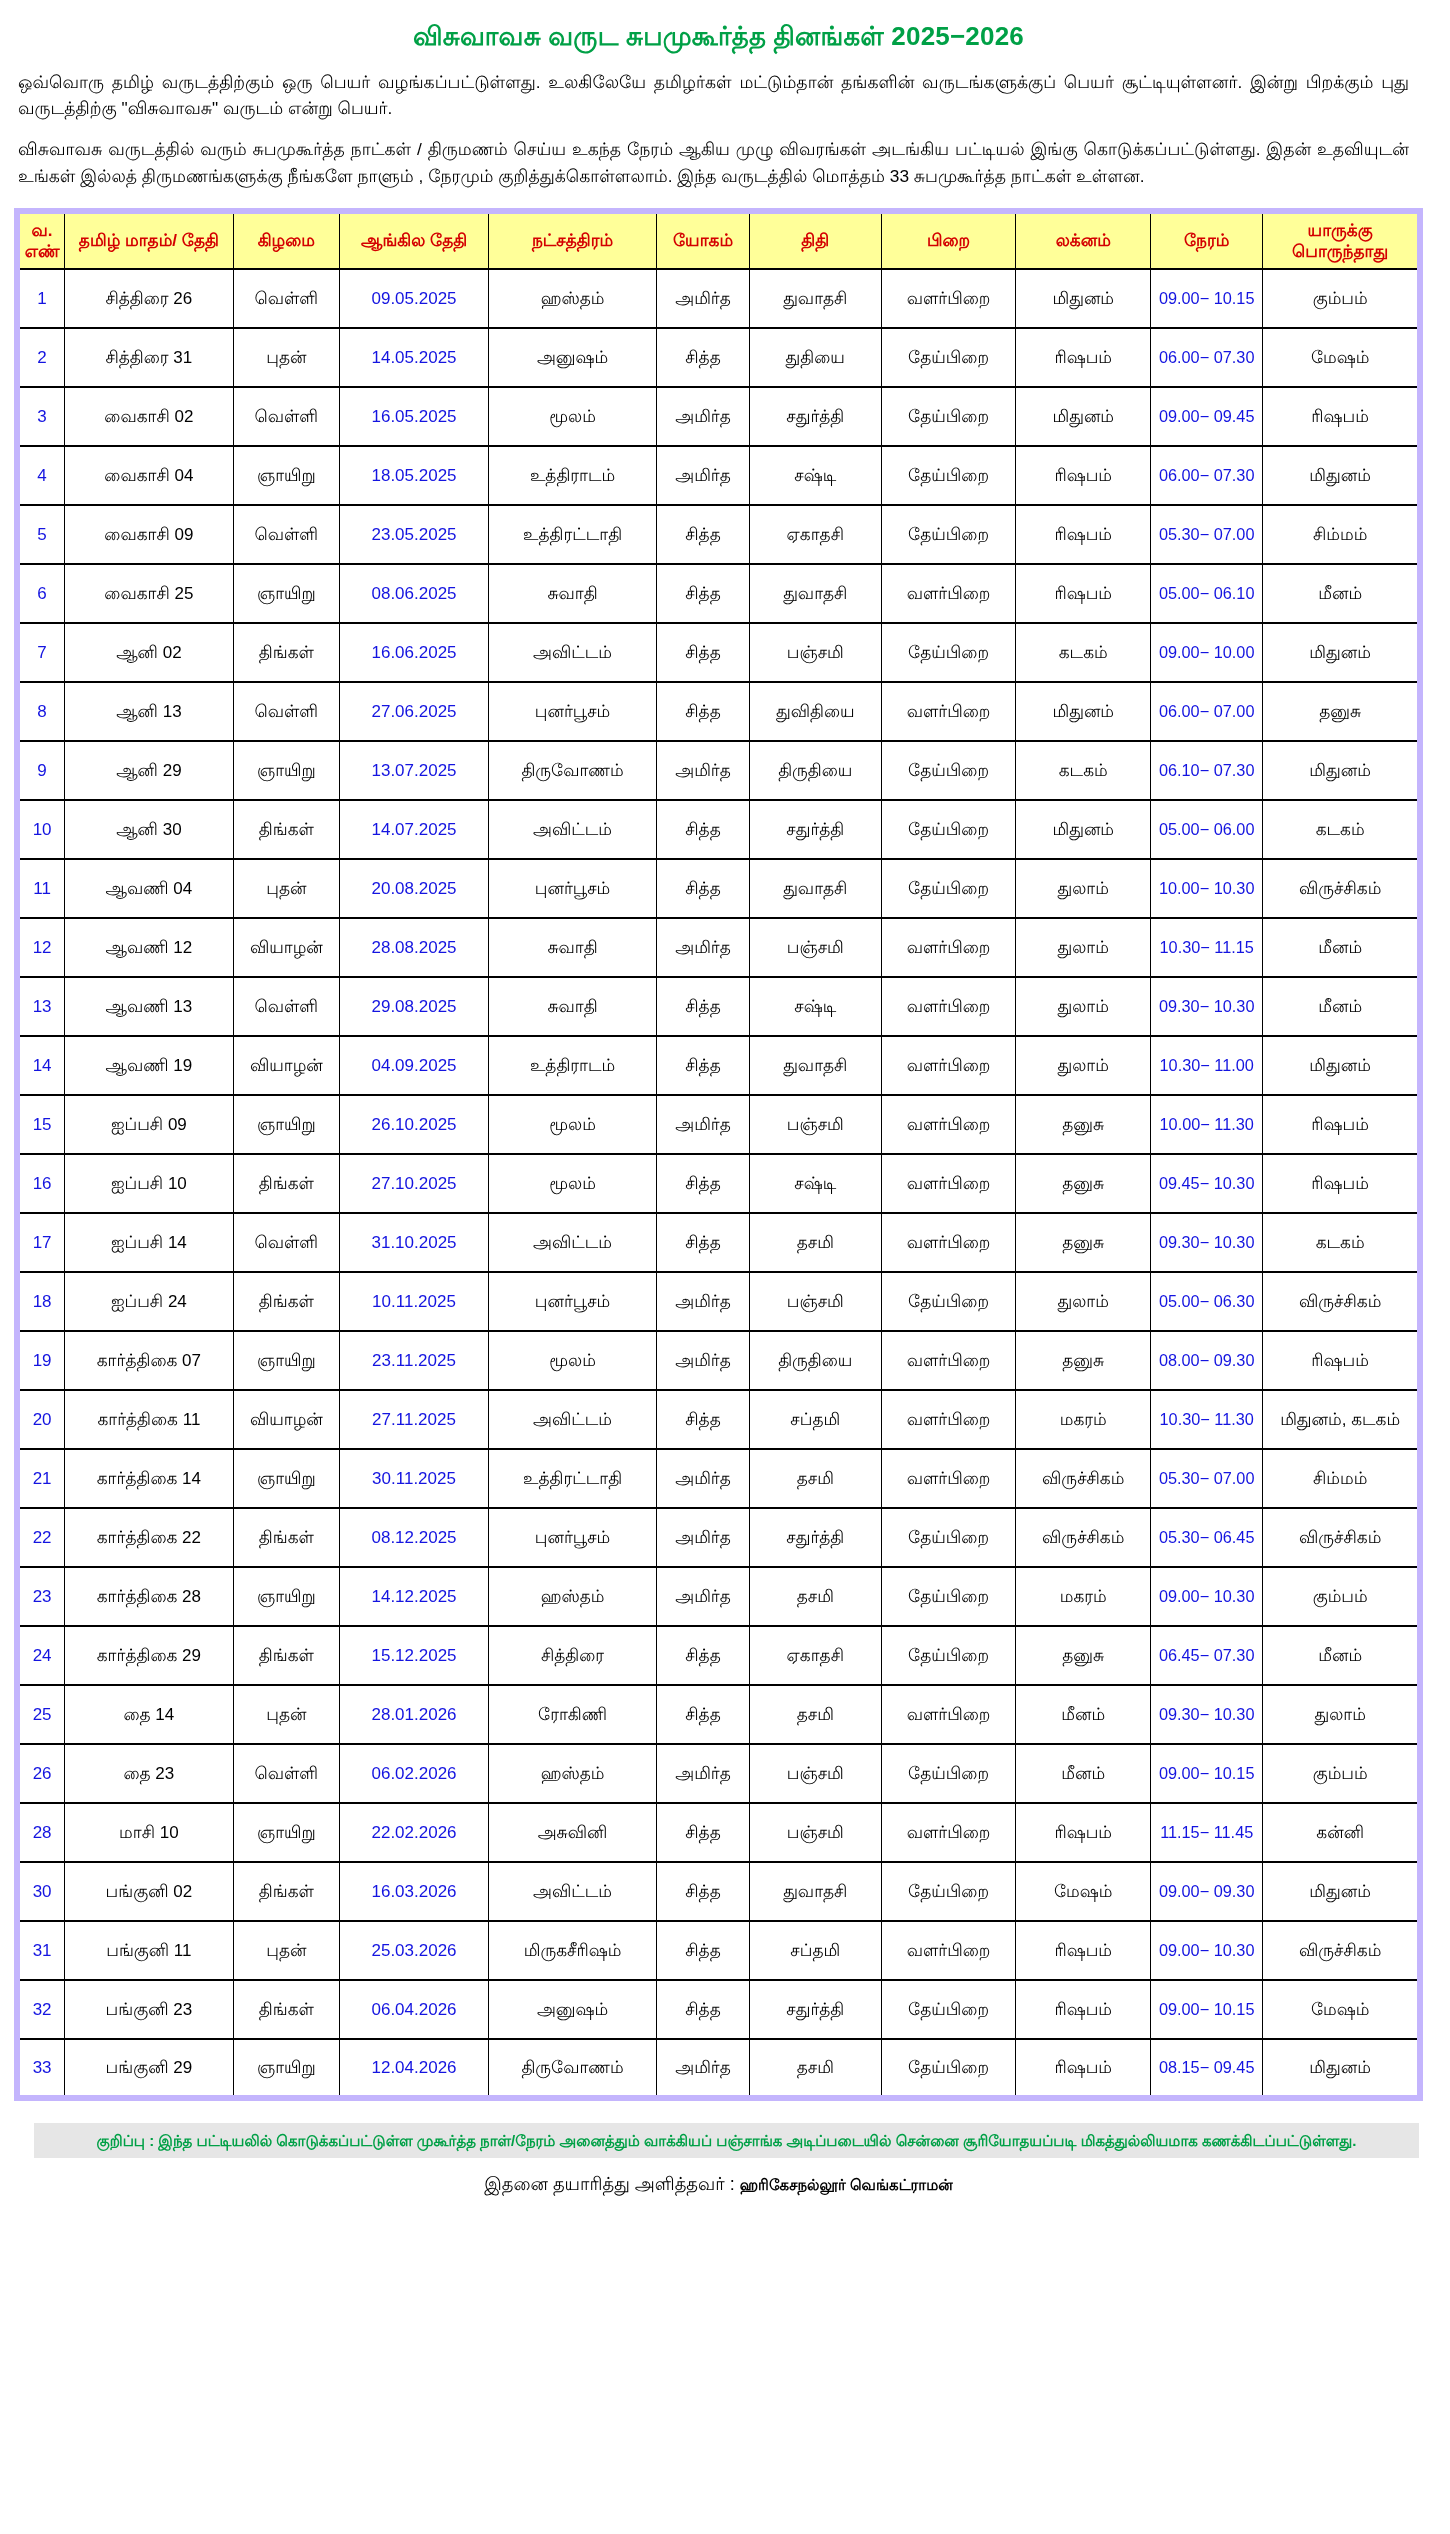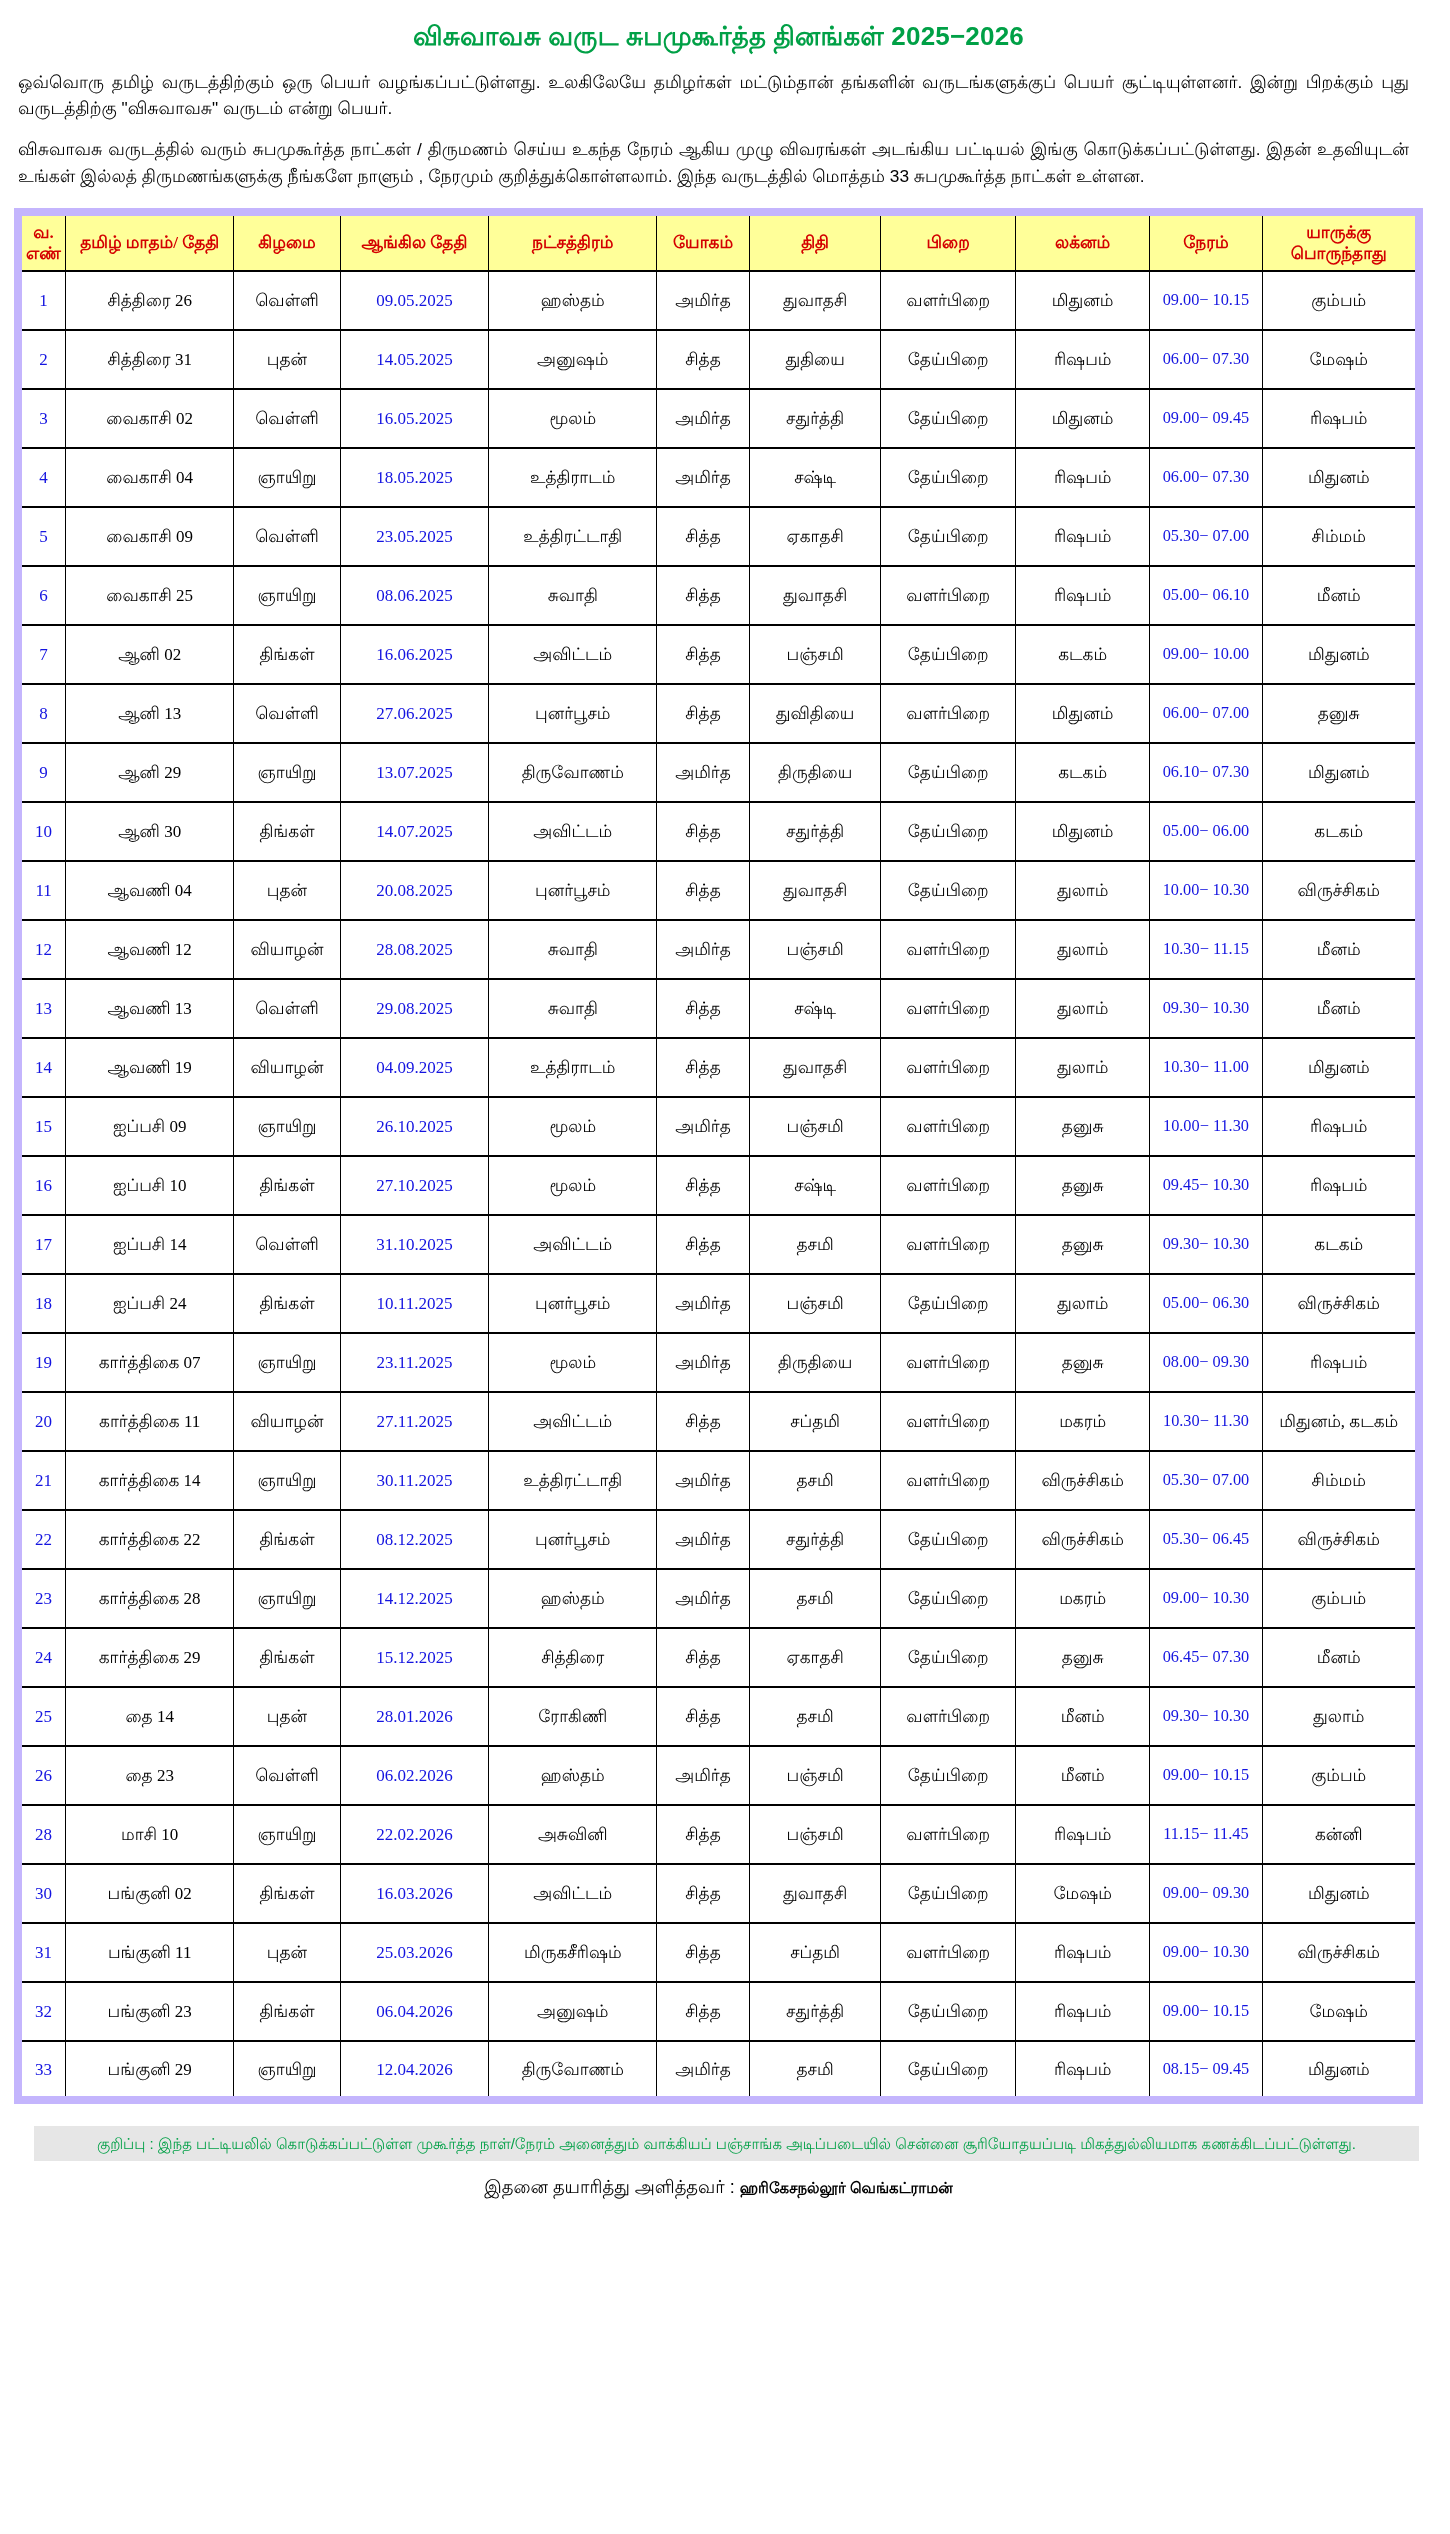--- a/index.html
+++ b/index.html
@@ -41,22 +41,21 @@
   }
   .intro.second {
     margin-bottom: 18px;
   }
 
   
   table.muhurtham {
     width: 100%;
     border-collapse: collapse;
     table-layout: fixed;
-    border: 8px solid #c4b5fd;
-    font-family: Liberation Serif, serif;
+    border: 6px solid #c4b5fd;
   }
   table.muhurtham th,
   table.muhurtham td {
     border: 1px solid #000000;
     border-bottom: 2px solid #000000;
     text-align: center;
     vertical-align: middle;
     padding: 6px 3px;
     font-size: 17px;
     line-height: 1.25;
@@ -98,21 +97,21 @@
   col.c-pirai    { width: 9.6%; }
   col.c-lagnam   { width: 9.6%; }
   col.c-time     { width: 8.0%; }
   col.c-notsuit  { width: 11.2%; }
 
   
   .footnote {
     margin: 22px 4px 0 20px;
     background: #e6e6e6;
     color: #00a046;
-    font-weight: normal;
+    font-weight: bold;
     font-size: 15px;
     text-align: center;
     padding: 7px 6px;
     line-height: 1.4;
   }
   .credit {
     margin: 16px 0 10px 0;
     text-align: center;
     font-size: 18px;
     color: #000000;

